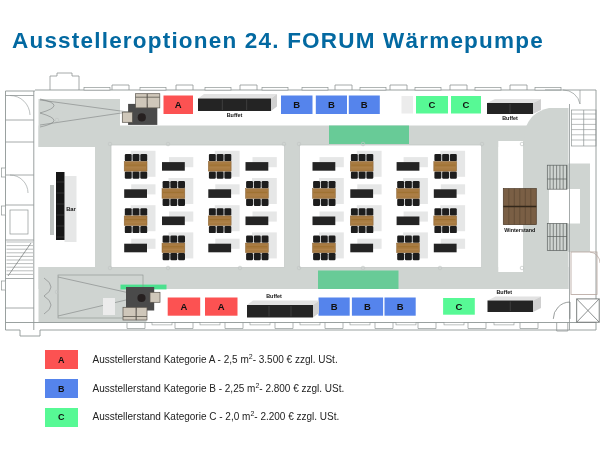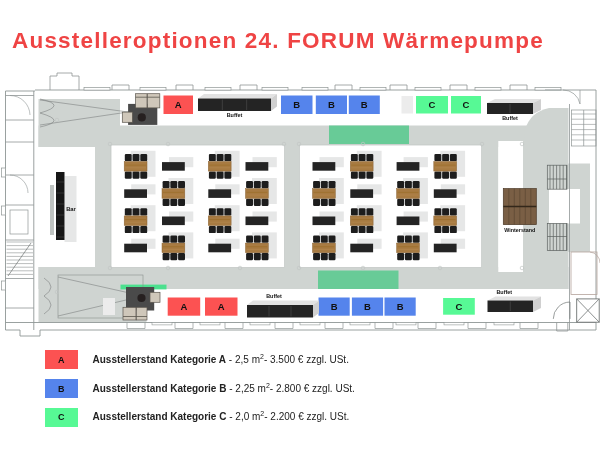--- a/index.html
+++ b/index.html
@@ -1,21 +1,21 @@
 <!DOCTYPE html>
 <html><head><meta charset="utf-8">
 <style>
 html,body{margin:0;padding:0;width:600px;height:450px;background:#fff;overflow:hidden;
 font-family:"Liberation Sans",sans-serif;}
-#title{position:absolute;left:12px;top:28px;font-size:22.5px;font-weight:700;color:#ef4444;
+#title{position:absolute;left:12px;top:28px;font-size:22.5px;font-weight:700;color:#0369a1;
 letter-spacing:1.2px;white-space:nowrap;}
 .leg{position:absolute;left:45px;width:32.5px;height:19px;display:flex;align-items:center;
 justify-content:center;font-size:9px;font-weight:700;color:#111;}
 .lt{position:absolute;left:92.5px;font-size:10px;color:#222;white-space:nowrap;}
-.lt b{font-weight:700;margin-top:36px;}
+.lt b{font-weight:400;margin-top:36px;}
 sup{font-size:7px;vertical-align:super;line-height:0;}
 </style></head>
 <body>
 <div id="title">Ausstelleroptionen 24. FORUM Wärmepumpe</div>
 <svg width="600" height="450" viewBox="0 0 600 450" style="position:absolute;left:0;top:0" font-family="Liberation Sans, sans-serif">
 <g>
 <rect x="38.5" y="99" width="81.5" height="48" fill="#cfd4d1"></rect>
 <rect x="38.5" y="125.5" width="506.5" height="21.5" fill="#cfd4d1"></rect>
 <path d="M523,147 L523,289 L568.5,289 L568.5,108 L549,108 Q530,112 525,130 Z" fill="#cfd4d1"></path>
 <rect x="284.5" y="145" width="15" height="123" fill="#cfd4d1"></rect>

